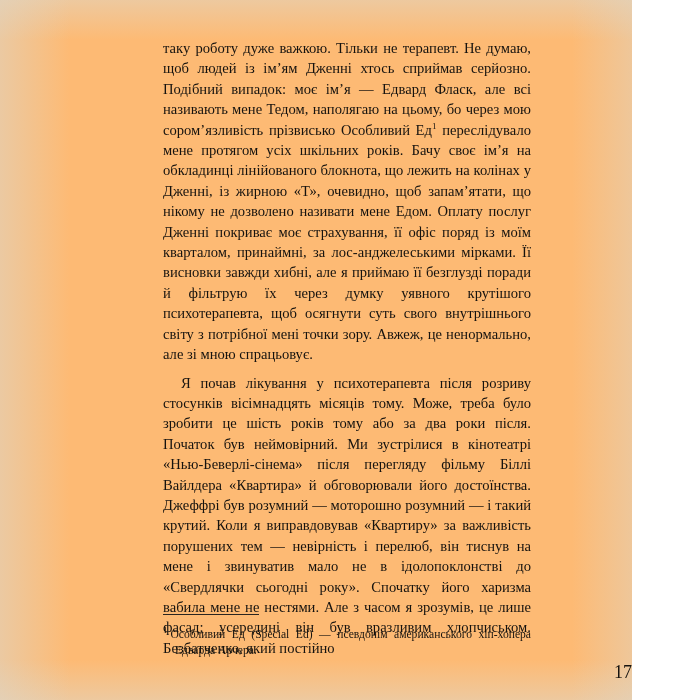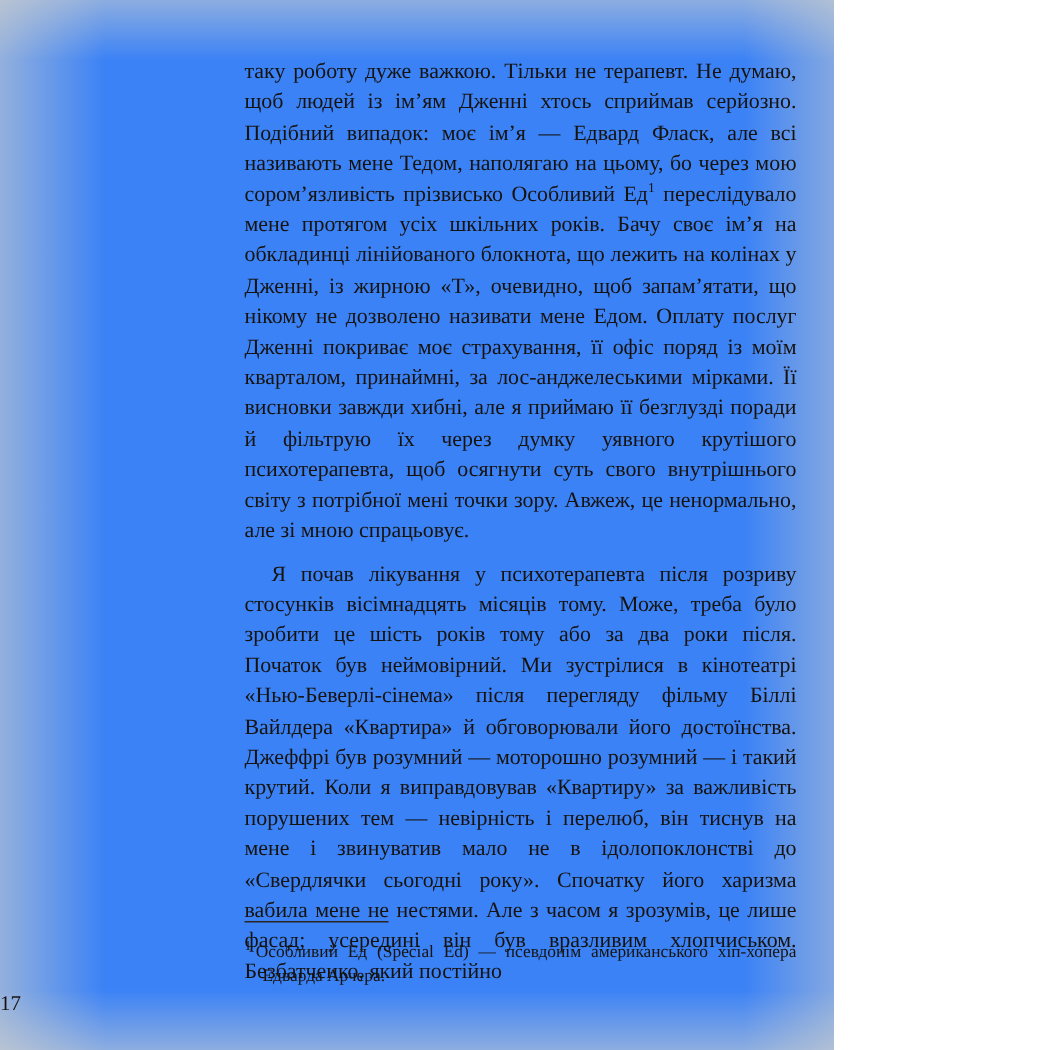--- a/index.html
+++ b/index.html
@@ -7,23 +7,23 @@
     padding: 0;
   }
   body {
     width: 700px;
     height: 700px;
     background: #ffffff;
     font-family: "Liberation Serif", serif;
   }
   .page {
     position: relative;
-    width: 556px;
+    width: 632px;
     height: 700px;
-    background: #3b82f6;
+    background: #fdba74;
     overflow: hidden;
   }
   
   .page::before {
     content: "";
     position: absolute;
     left: 0; top: 0; right: 0; bottom: 0;
     background:
       linear-gradient(to right, rgba(220,214,200,0.55) 0px, rgba(244,241,234,0) 70px),
       linear-gradient(to left, rgba(220,214,200,0.45) 0px, rgba(244,241,234,0) 60px),
@@ -78,22 +78,22 @@
   sup.fn-ref {
     font-size: 9px;
     vertical-align: super;
     line-height: 0;
   }
   .page-number {
     position: absolute;
     left: 0;
     right: 0;
     top: 662px;
-    text-align: left;
-    font-size: 14px;
+    text-align: right;
+    font-size: 18px;
     color: #16130f;
   }
 </style>
 </head>
 <body>
 
 <div class="page">
 
   <div class="text-column">
 

